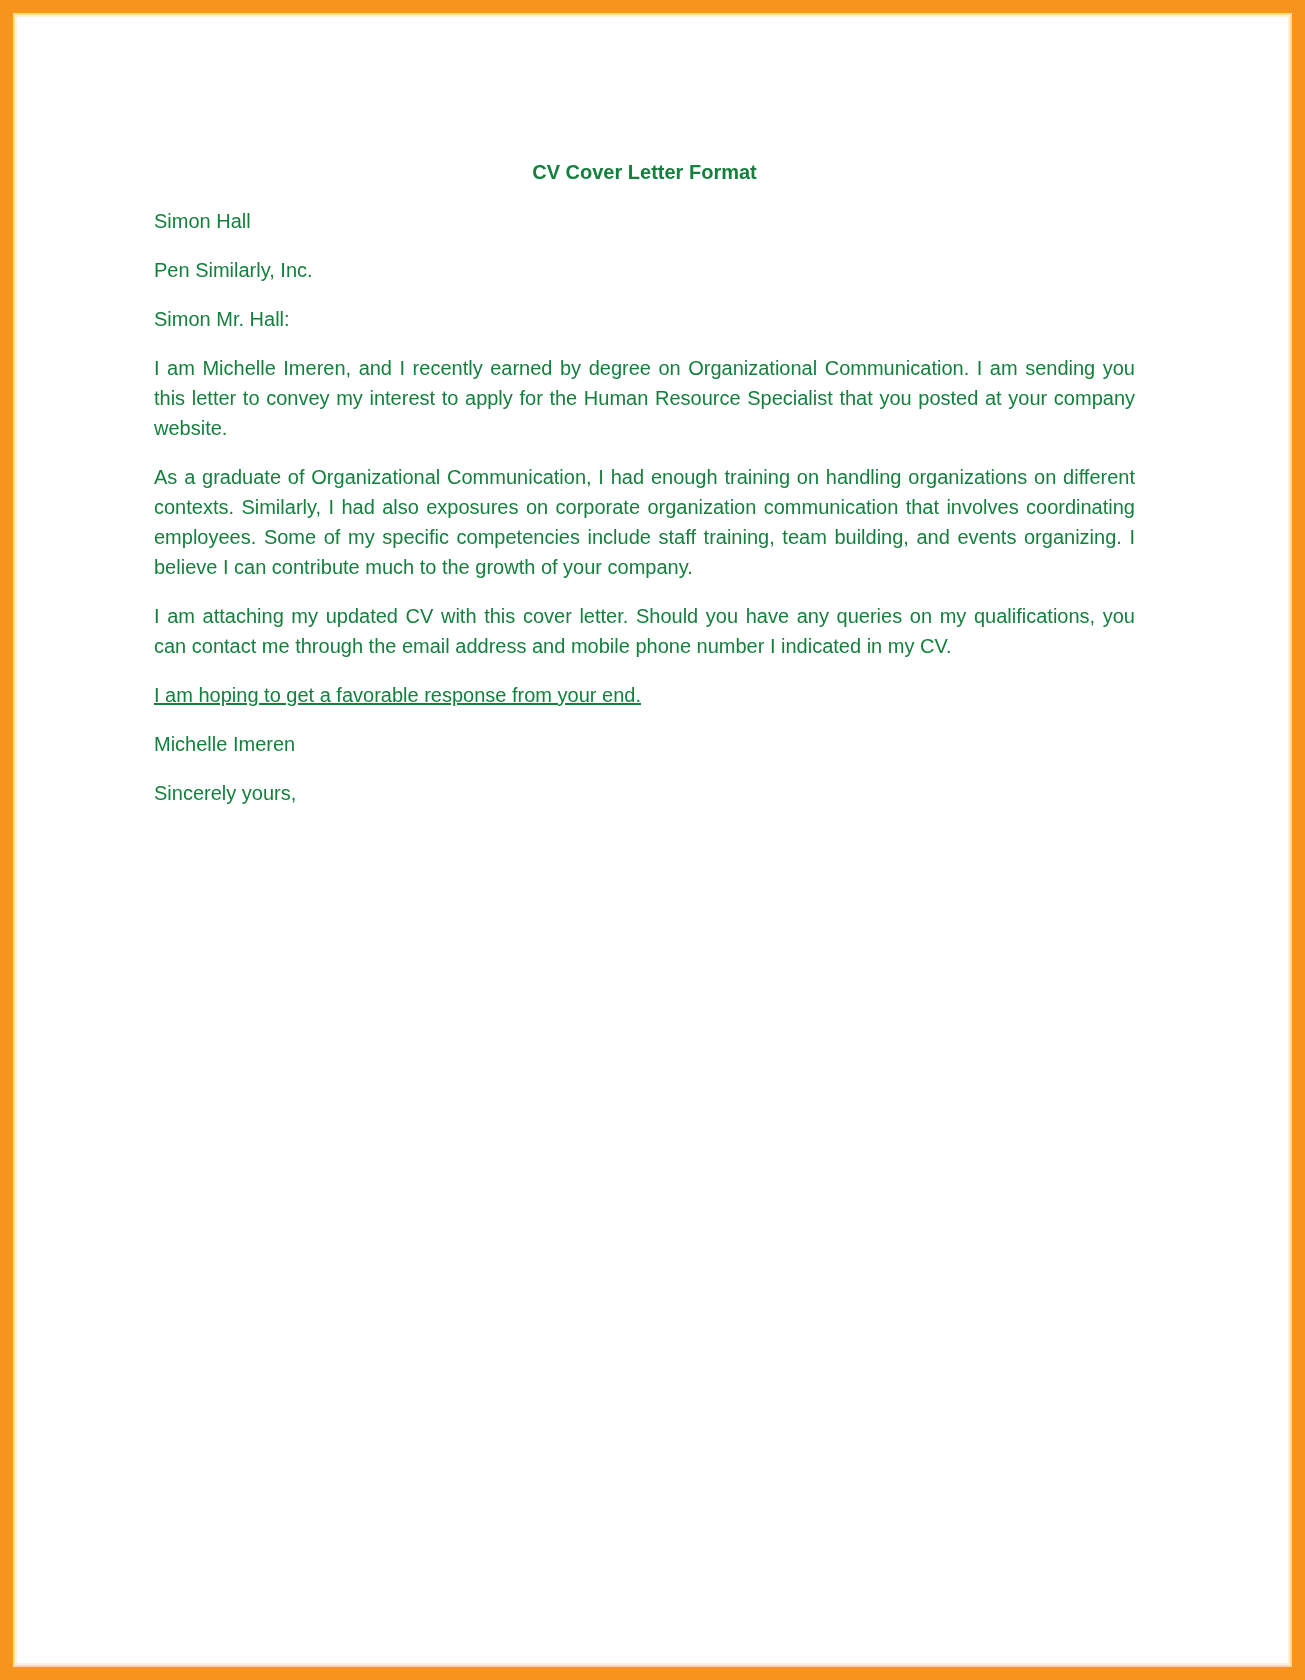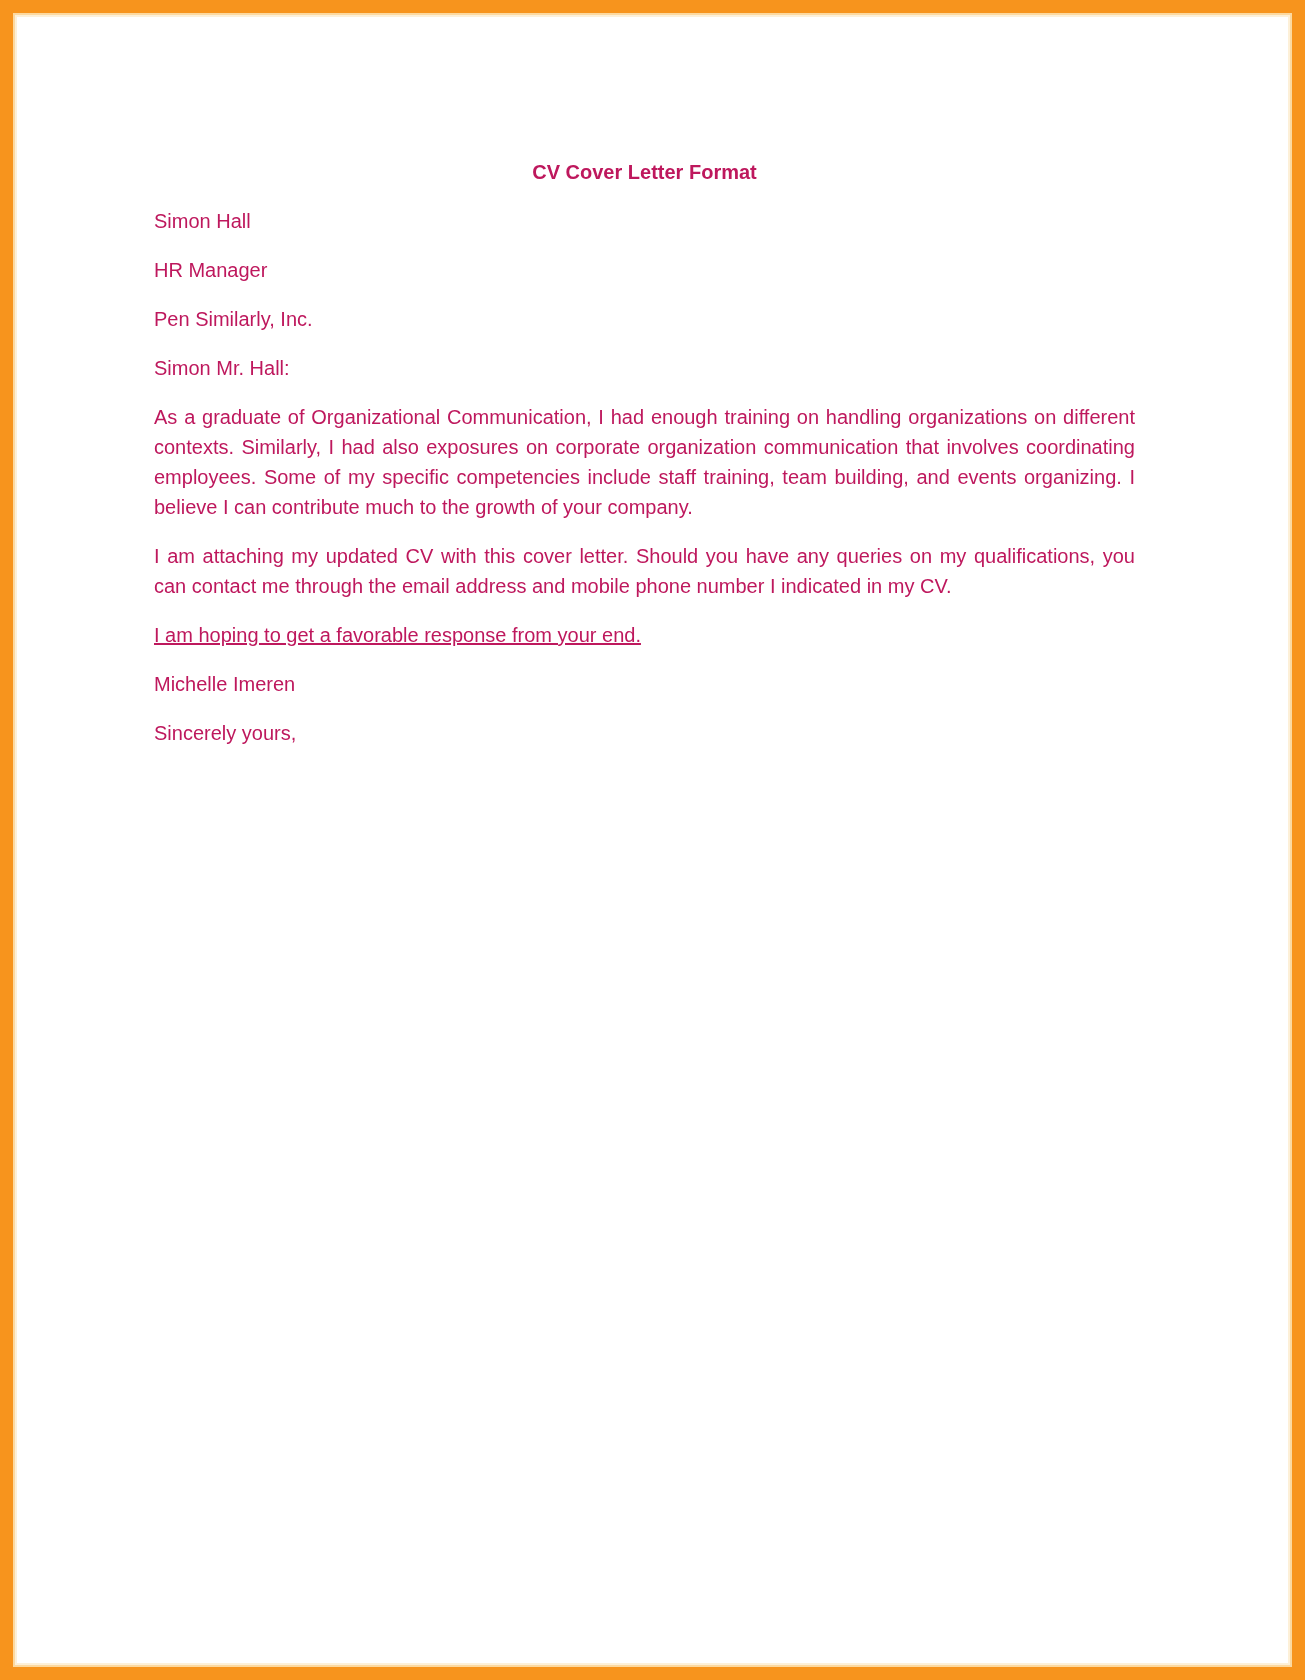--- a/index.html
+++ b/index.html
@@ -10,21 +10,21 @@
   .page {
     width: 1305px;
     height: 1680px;
     box-sizing: border-box;
     border: 13px solid #F7941D;
     box-shadow: inset 0 0 0 2px #fcd9a0, inset 0 0 0 4px #fdf0d8;
     background: #ffffff;
     position: relative;
     overflow: hidden;
     font-family: "Liberation Sans", "DejaVu Sans", sans-serif;
-    color: #be185d;
+    color: #15803d;
   }
   .content {
     box-sizing: border-box;
     padding: 144px 157px 0 141px;
     font-size: 20px;
     line-height: 30px;
   }
   .doc-title {
     text-align: center;
     font-weight: 700;
@@ -48,26 +48,26 @@
 </head>
 <body>
 
 <div class="page">
   <div class="content">
 
     <div class="doc-title">CV Cover Letter Format</div>
 
     <div class="line-block">Simon Hall</div>
 
-    <div class="line-block">HR Manager</div>
 
     <div class="line-block">Pen Similarly, Inc.</div>
 
     <div class="line-block">Simon Mr. Hall:</div>
 
+    <p class="para">I am Michelle Imeren, and I recently earned by degree on Organizational Communication. I am sending you this letter to convey my interest to apply for the Human Resource Specialist that you posted at your company website.</p>
 
     <p class="para">As a graduate of Organizational Communication, I had enough training on handling organizations on different contexts. Similarly, I had also exposures on corporate organization communication that involves coordinating employees. Some of my specific competencies include staff training, team building, and events organizing. I believe I can contribute much to the growth of your company.</p>
 
     <p class="para">I am attaching my updated CV with this cover letter. Should you have any queries on my qualifications, you can contact me through the email address and mobile phone number I indicated in my CV.</p>
 
     <p class="para-left">I am hoping to get a favorable response from your end.</p>
 
     <div class="line-block">Michelle Imeren</div>
 
     <div class="line-block">Sincerely yours,</div>

